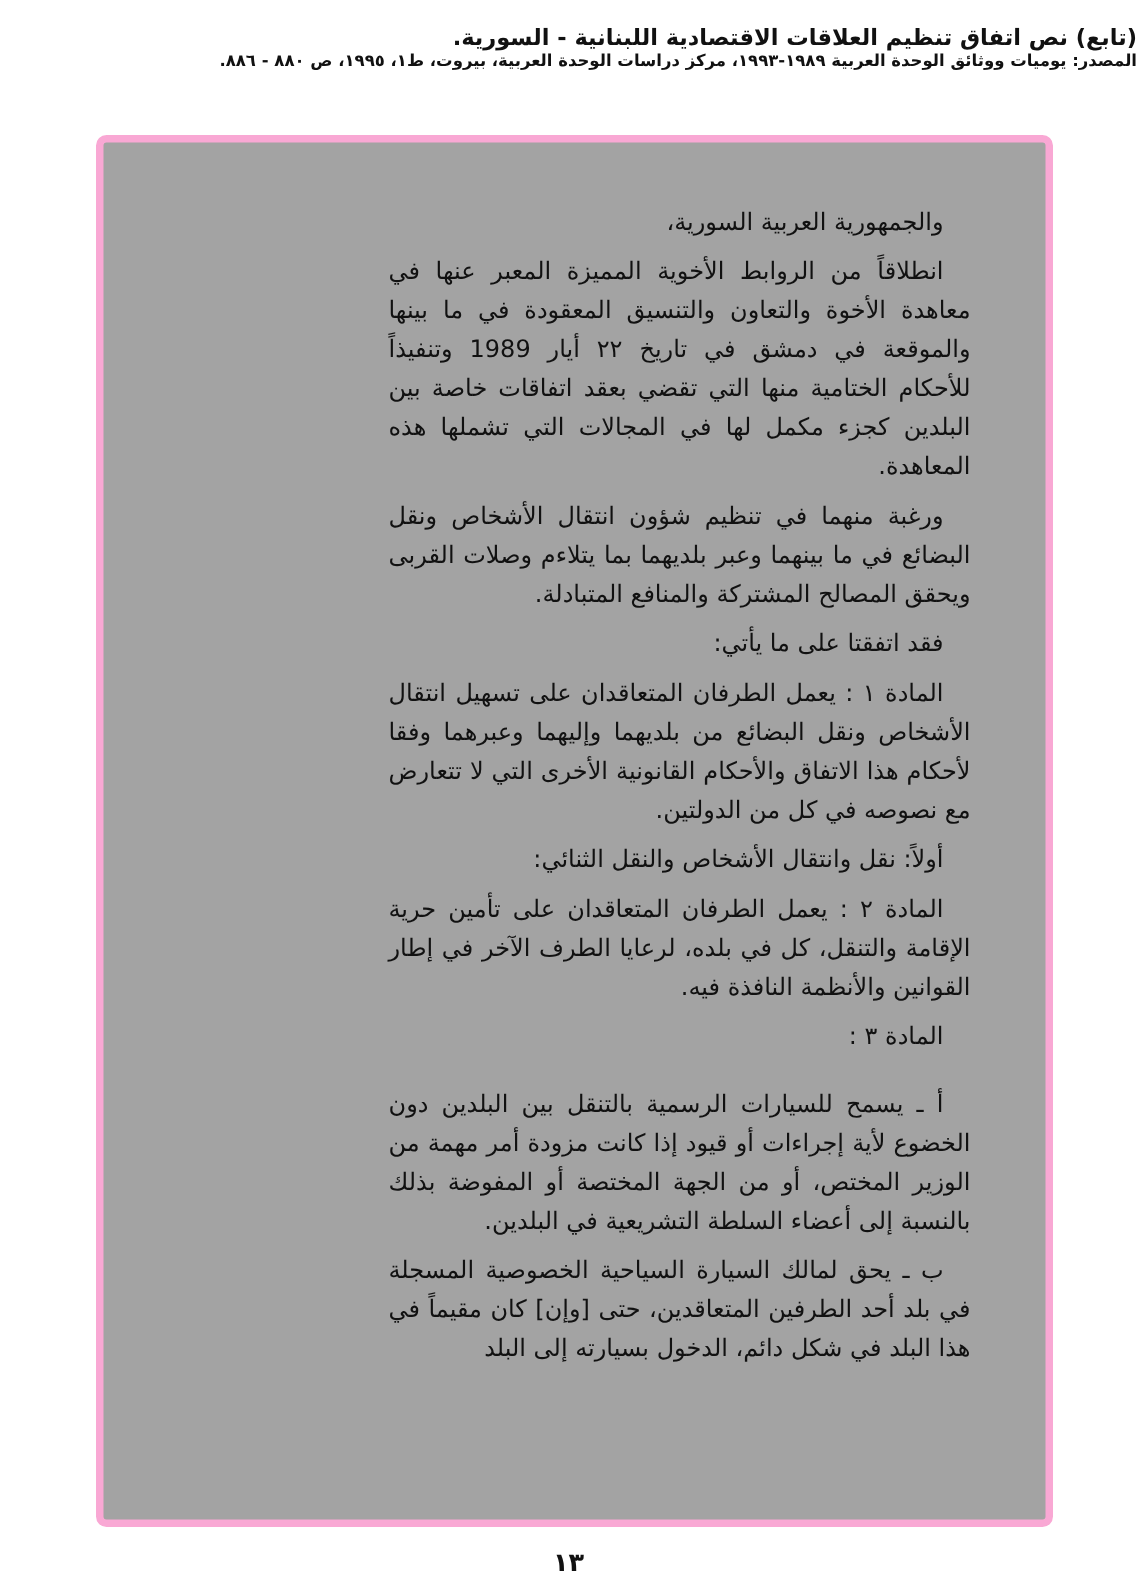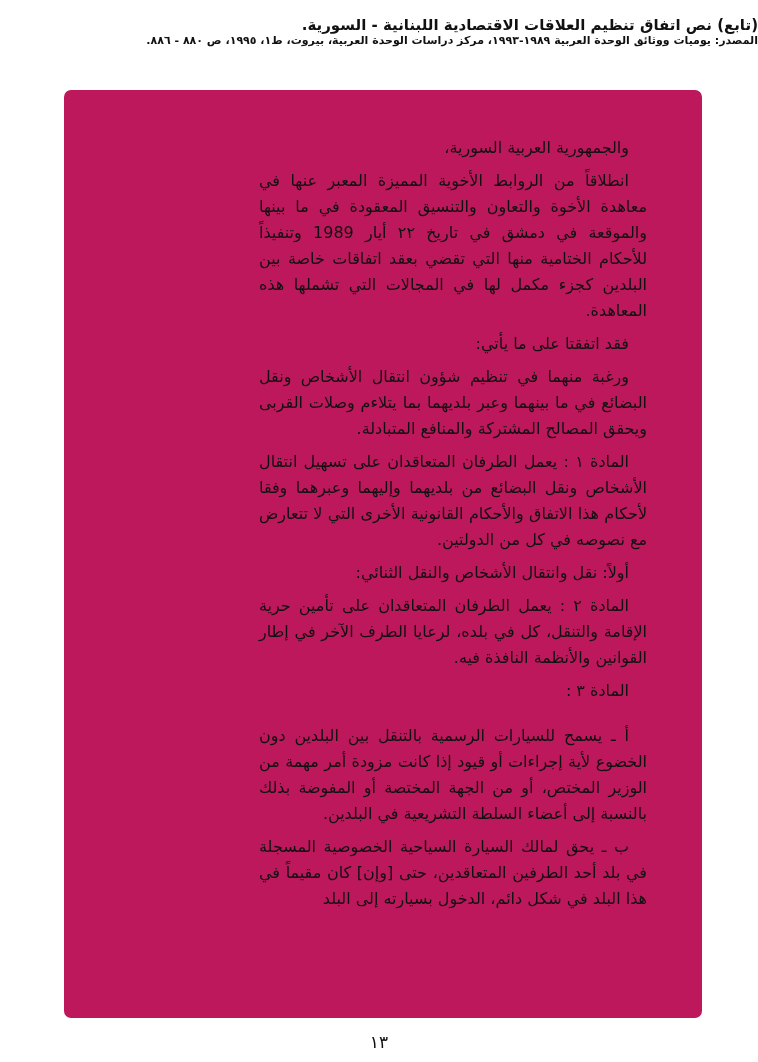--- a/index.html
+++ b/index.html
@@ -30,23 +30,23 @@
   .doc-header .source {
     font-size: 11px;
     font-weight: bold;
   }
   .content-frame {
     position: absolute;
     top: 90px;
     left: 64px;
     width: 638px;
     height: 928px;
-    border: 5px solid #be185d;
+    border: 5px solid #f9a8d4;
     border-radius: 7px;
-    background: #be185d;
+    background: #a3a3a3;
   }
   .text-column {
     position: absolute;
     top: 40px;
     right: 50px;
     width: 388px;
     direction: rtl;
     text-align: justify;
     font-size: 16px;
     line-height: 26px;
@@ -57,40 +57,40 @@
     text-indent: 18px;
   }
   .para.tight { margin-bottom: 19px; }
   .page-number {
     position: absolute;
     bottom: 10px;
     left: 0;
     right: 0;
     text-align: center;
     font-size: 17px;
-    font-weight: normal;
+    font-weight: bold;
     color: #111111;
   }
 </style>
 </head>
 <body>
 
 <div class="page">
 
   <div class="doc-header">
     <div class="title">(تابع) نص اتفاق تنظيم العلاقات الاقتصادية اللبنانية - السورية.</div>
     <div class="source">المصدر: يوميات ووثائق الوحدة العربية ١٩٨٩-١٩٩٣، مركز دراسات الوحدة العربية، بيروت، ط١، ١٩٩٥، ص ٨٨٠ - ٨٨٦.</div>
   </div>
 
   <div class="content-frame">
     <div class="text-column">
       <p class="para">والجمهورية العربية السورية،</p>
       <p class="para">انطلاقاً من الروابط الأخوية المميزة المعبر عنها في معاهدة الأخوة والتعاون والتنسيق المعقودة في ما بينها والموقعة في دمشق في تاريخ ٢٢ أيار 1989 وتنفيذاً للأحكام الختامية منها التي تقضي بعقد اتفاقات خاصة بين البلدين كجزء مكمل لها في المجالات التي تشملها هذه المعاهدة.</p>
+      <p class="para">ورغبة منهما في تنظيم شؤون انتقال الأشخاص ونقل البضائع في ما بينهما وعبر بلديهما بما يتلاءم وصلات القربى ويحقق المصالح المشتركة والمنافع المتبادلة.</p>
       <p class="para">فقد اتفقتا على ما يأتي:</p>
-      <p class="para">ورغبة منهما في تنظيم شؤون انتقال الأشخاص ونقل البضائع في ما بينهما وعبر بلديهما بما يتلاءم وصلات القربى ويحقق المصالح المشتركة والمنافع المتبادلة.</p>
       <p class="para">المادة ١ : يعمل الطرفان المتعاقدان على تسهيل انتقال الأشخاص ونقل البضائع من بلديهما وإليهما وعبرهما وفقا لأحكام هذا الاتفاق والأحكام القانونية الأخرى التي لا تتعارض مع نصوصه في كل من الدولتين.</p>
       <p class="para">أولاً: نقل وانتقال الأشخاص والنقل الثنائي:</p>
       <p class="para">المادة ٢ : يعمل الطرفان المتعاقدان على تأمين حرية الإقامة والتنقل، كل في بلده، لرعايا الطرف الآخر في إطار القوانين والأنظمة النافذة فيه.</p>
       <p class="para tight">المادة ٣ :</p>
       <p class="para">أ ـ يسمح للسيارات الرسمية بالتنقل بين البلدين دون الخضوع لأية إجراءات أو قيود إذا كانت مزودة أمر مهمة من الوزير المختص، أو من الجهة المختصة أو المفوضة بذلك بالنسبة إلى أعضاء السلطة التشريعية في البلدين.</p>
       <p class="para">ب ـ يحق لمالك السيارة السياحية الخصوصية المسجلة في بلد أحد الطرفين المتعاقدين، حتى [وإن] كان مقيماً في هذا البلد في شكل دائم، الدخول بسيارته إلى البلد</p>
     </div>
   </div>
 
   <div class="page-number">١٣</div>

